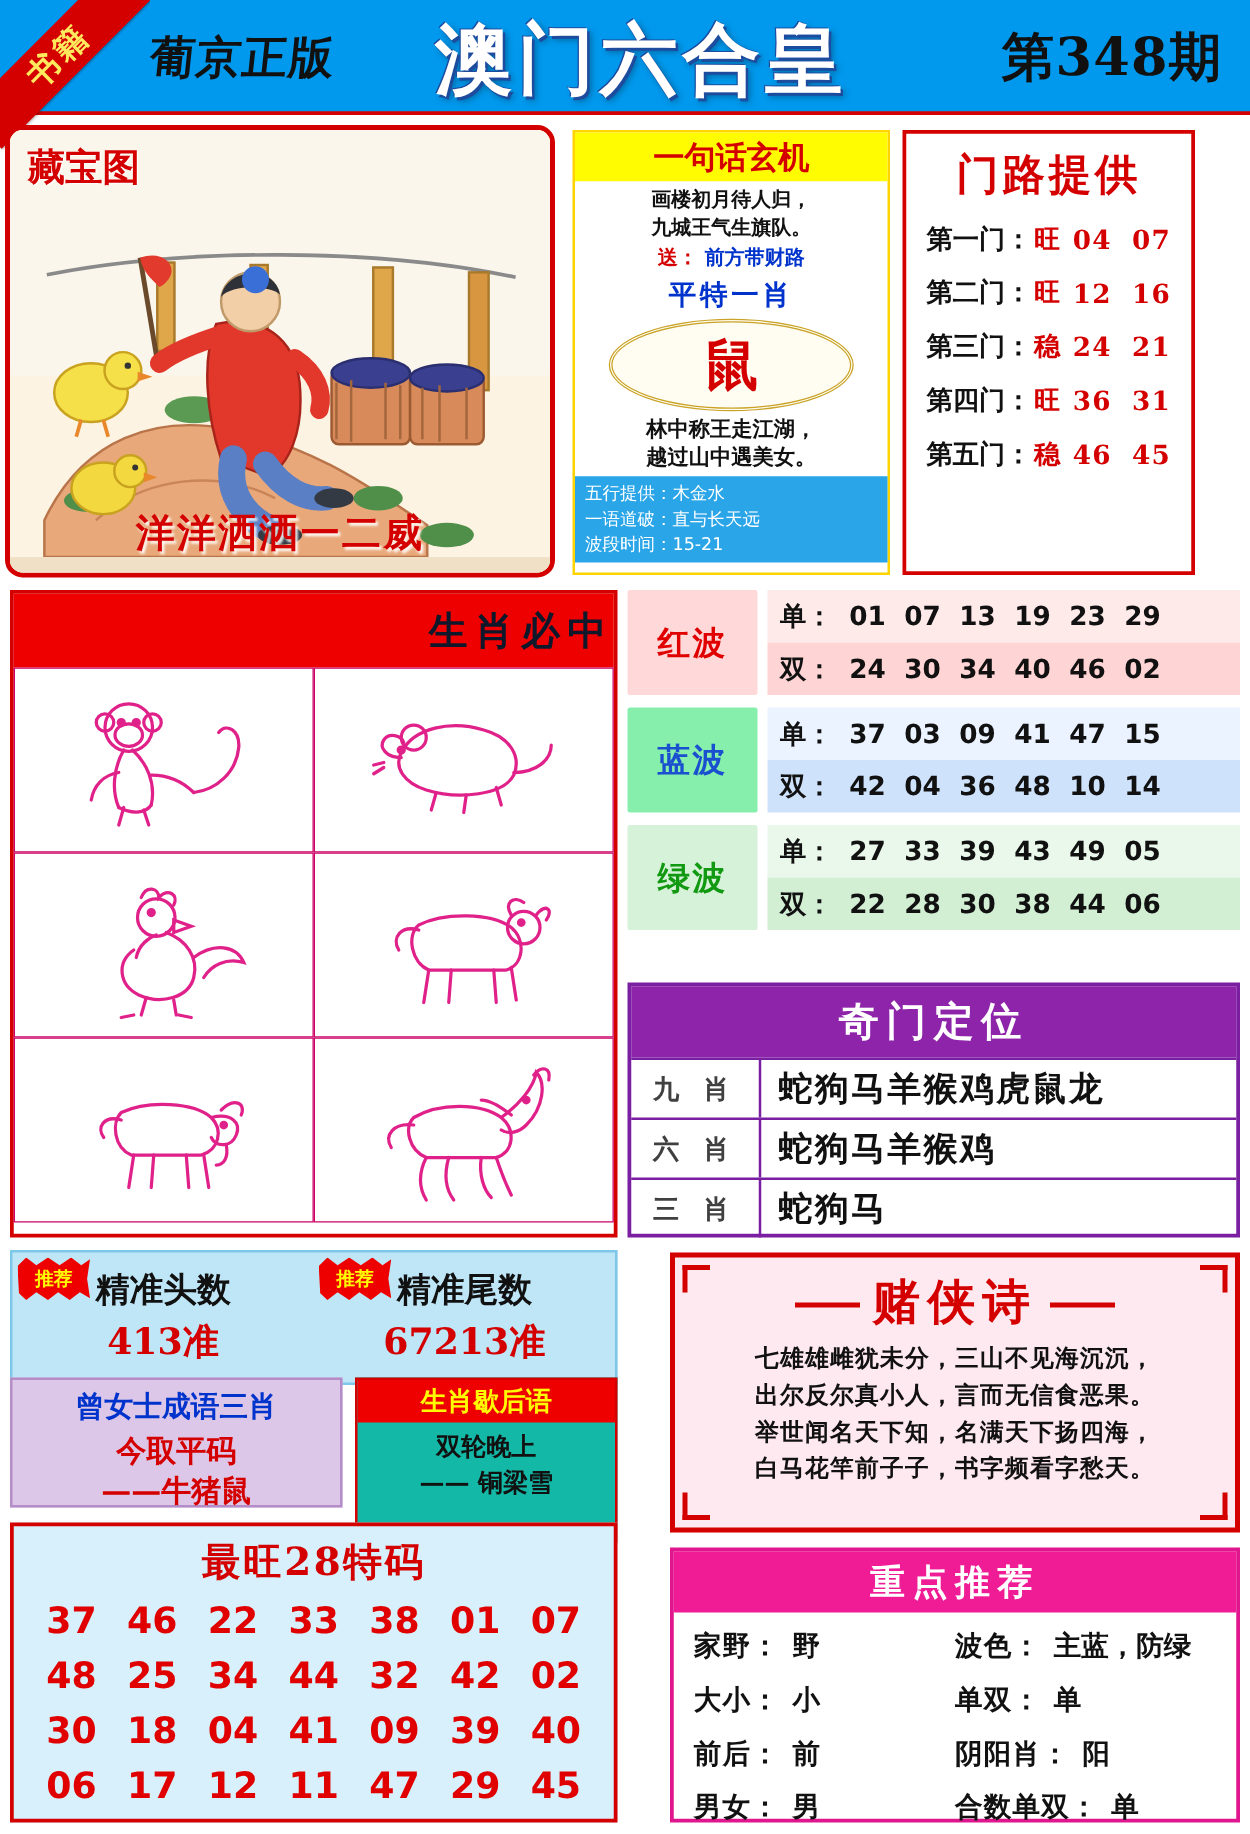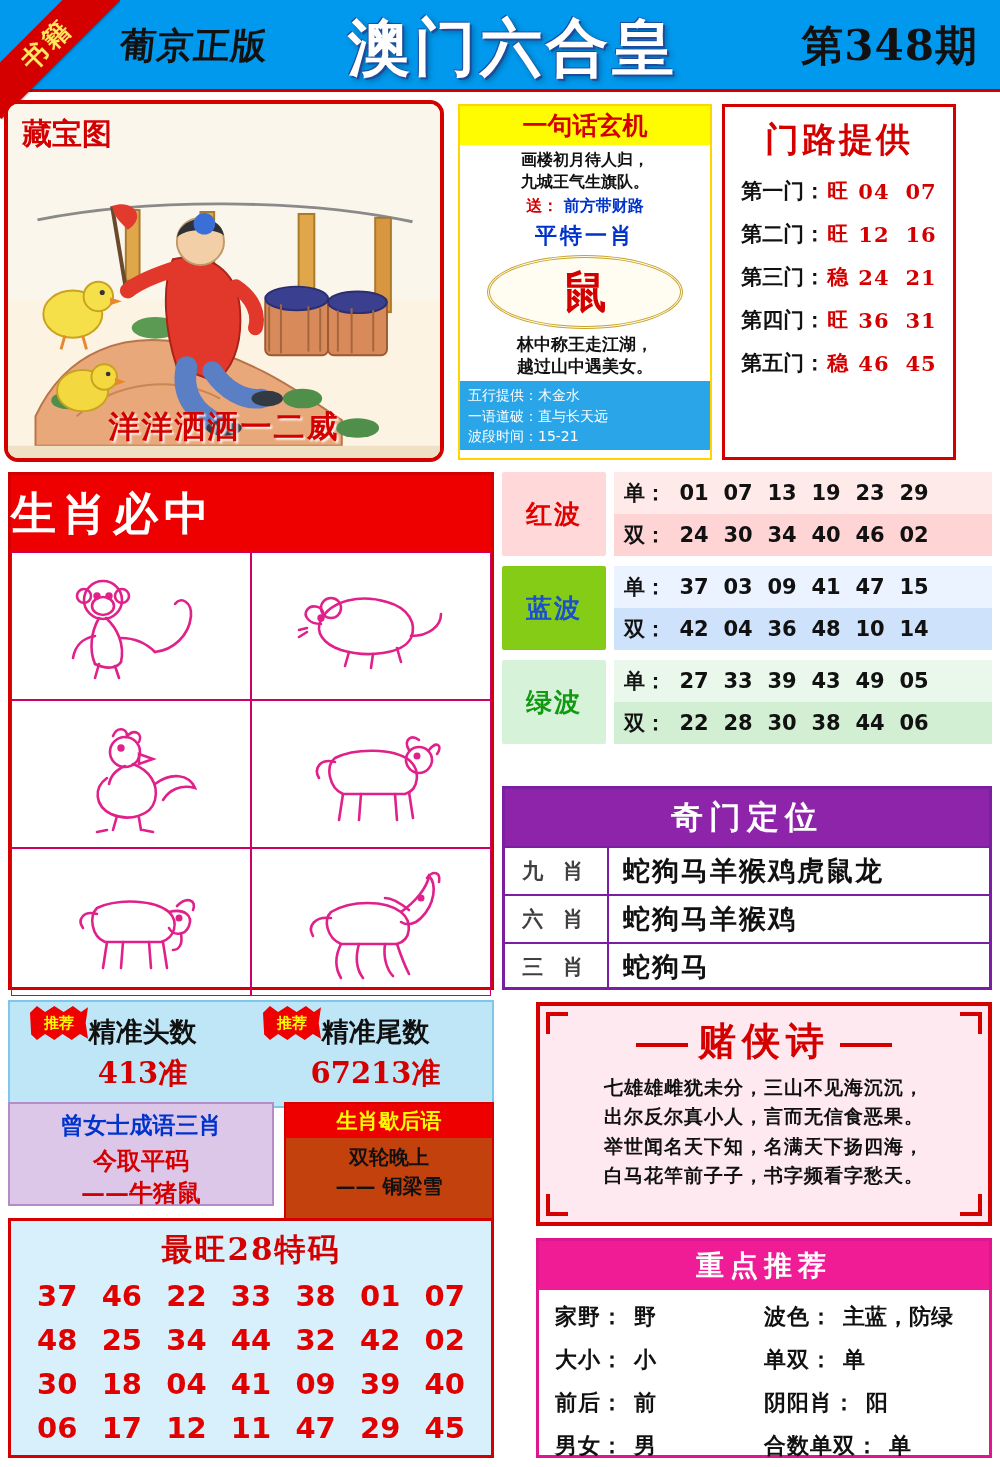--- a/index.html
+++ b/index.html
@@ -136,22 +136,22 @@
   .menlu-row .tag { color:#d40000; margin:0 10px 0 2px; }
   .menlu-row .num { color:#d40000; margin-right:16px; letter-spacing:1px; }
   .menlu-row .num:last-child { margin-right:0; }
 
   
   .bizhong {
     position:absolute; left:8px; top:472px; width:486px; height:518px;
     border:3px solid #d40000; background:#ffffff;
   }
   .bizhong-head {
-    background:#ee0000; color:#ffffff; text-align:left;
-    font-size:45px; font-weight:bold; letter-spacing:6px;
+    background:#ee0000; color:#0f172a; text-align:right;
+    font-size:31px; font-weight:bold; letter-spacing:6px;
     font-family:"DejaVu Serif", serif; padding:9px 0 8px;
   }
   .zgrid { display:grid; grid-template-columns:1fr 1fr; grid-template-rows:1fr 1fr 1fr; height:444px; }
   .zcell { border:1px solid #cc0066; display:flex; align-items:center; justify-content:center; }
   .zcell svg { width:160px; height:120px; }
 
   
   .waves { position:absolute; left:502px; top:472px; width:490px; height:300px; }
   .wave-row { display:flex; align-items:stretch; margin-bottom:10px; }
   .wave-name {
@@ -161,21 +161,21 @@
   }
   .wave-lines { flex:1; margin-left:8px; }
   .wave-line {
     display:flex; align-items:center; font-size:21px; font-weight:bold;
     font-family:"DejaVu Sans", sans-serif; padding:7px 10px; color:#111;
   }
   .wave-line .k { margin-right:6px; }
   .wave-line .nums span { display:inline-block; width:44px; text-align:center; }
   .red .wave-name { background:#ffd9d9; color:#e00000; }
   .red .l1 { background:#ffeaea; } .red .l2 { background:#ffd4d4; }
-  .blue .wave-name { background:#84cc16; color:#1a4fd0; }
+  .blue .wave-name { background:#86efac; color:#1a4fd0; }
   .blue .l1 { background:#eaf3ff; } .blue .l2 { background:#cfe2fb; }
   .green .wave-name { background:#d6f2d9; color:#119911; }
   .green .l1 { background:#e9f8ea; } .green .l2 { background:#d2efd4; }
 
   
   .qimen {
     position:absolute; left:502px; top:786px; width:490px; height:204px;
     border:3px solid #7b1fa2; background:#ffffff;
   }
   .qimen-head {
@@ -195,21 +195,20 @@
     flex:1; display:flex; align-items:center; padding-left:14px;
     font-size:27px; font-weight:bold; color:#111;
     font-family:"DejaVu Serif", serif; letter-spacing:2px;
   }
 
   
   .precise {
     position:absolute; left:8px; top:1000px; width:486px; height:108px;
     background:#bfe6f7; border:2px solid #7fc7e8;
     display:flex;
-    padding-left:16px;
   }
   .precise-half { flex:1; position:relative; text-align:center; padding-top:12px; }
   .precise-half .t { font-size:27px; font-weight:bold; color:#111; font-family:"DejaVu Serif", serif; }
   .precise-half .v { font-size:29px; font-weight:bold; color:#d40000; font-family:"DejaVu Serif", serif; margin-top:4px; }
   .badge {
     position:absolute; left:4px; top:4px; width:58px; height:34px;
     background:#ee0000; color:#fffb00; font-size:15px; font-weight:bold;
     display:flex; align-items:center; justify-content:center;
     font-family:"DejaVu Serif", serif;
     clip-path:polygon(0% 20%,12% 0%,26% 18%,42% 0%,58% 18%,74% 0%,88% 18%,100% 4%,96% 50%,100% 96%,86% 82%,72% 100%,56% 82%,42% 100%,26% 82%,12% 100%,2% 84%);
@@ -223,21 +222,21 @@
   }
   .idiom .t {
     font-size:23px; font-weight:bold; color:#0033cc;
     font-family:"DejaVu Serif", serif; padding-top:6px;
   }
   .idiom .l1 { font-size:24px; font-weight:bold; color:#d40000; font-family:"DejaVu Serif", serif; margin-top:4px; }
   .idiom .l2 { font-size:24px; font-weight:bold; color:#d40000; font-family:"DejaVu Serif", serif; }
 
   .xiehouyu {
     position:absolute; left:284px; top:1102px; width:210px; height:132px;
-    border:2px solid #d40000; background:#c2410c; text-align:center;
+    border:2px solid #d40000; background:#14b8a6; text-align:center;
   }
   .xiehouyu .t {
     background:#ee0000; color:#fffb00; font-size:21px; font-weight:bold;
     font-family:"DejaVu Serif", serif; padding:3px 0;
   }
   .xiehouyu .a { font-size:20px; font-weight:bold; color:#111; font-family:"DejaVu Serif", serif; margin-top:6px; }
   .xiehouyu .b { font-size:20px; font-weight:bold; color:#111; font-family:"DejaVu Serif", serif; margin-top:2px; }
 
   
   .poem {

